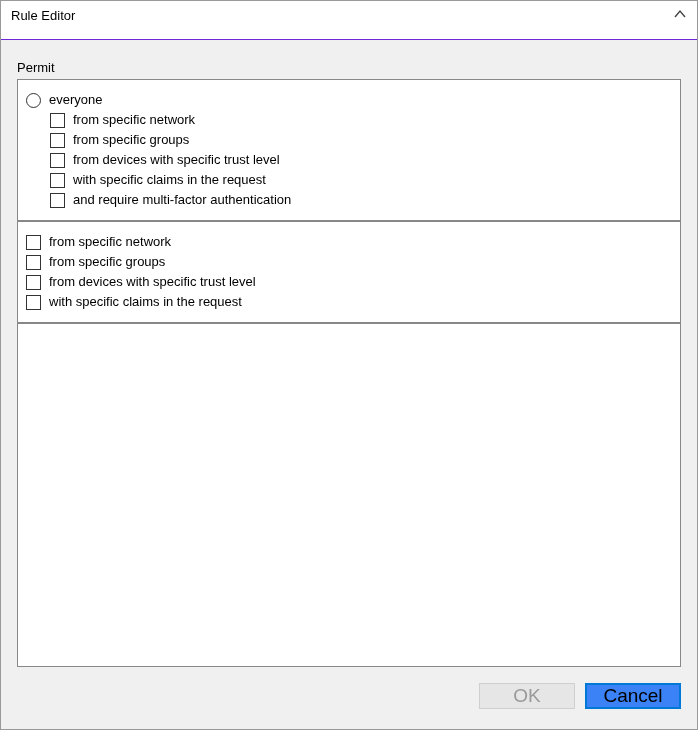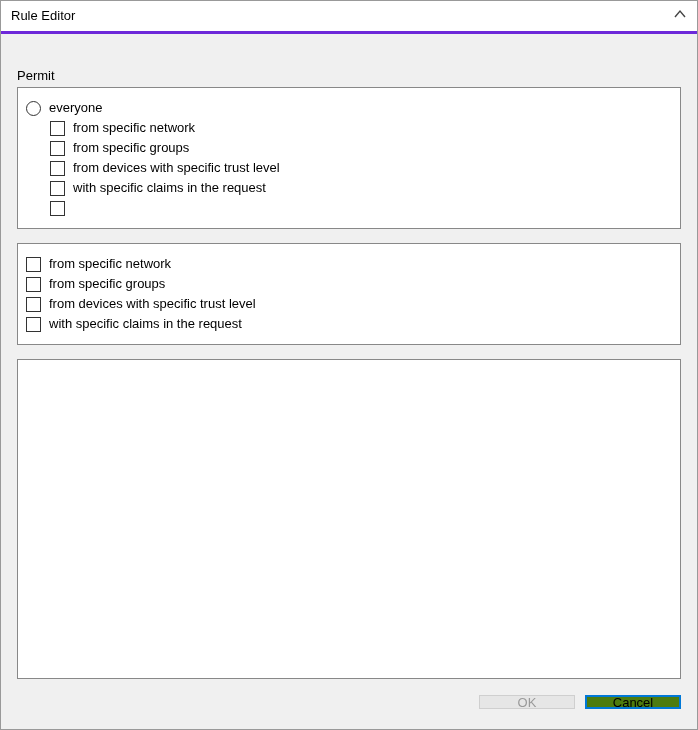--- a/index.html
+++ b/index.html
@@ -11,48 +11,47 @@
       height: 730px;
       border: 1px solid #999;
       display: flex;
       flex-direction: column;
       color: #000;
     }
     .titlebar {
       display: flex;
       align-items: center;
       justify-content: space-between;
-      padding: 6px 10px 7px 10px;
-      border-bottom: 3px solid #6d28d9;
+      padding: 6px 10px 15px 10px;
+      border-bottom: 1px solid #6d28d9;
       background: #fff;
     }
     .titlebar .title {
       font-size: 13px;
     }
     .chevron {
       width: 14px;
       height: 14px;
     }
     .content {
       flex: 1;
       background: #f0f0f0;
       padding: 14px 16px 14px 16px;
       display: flex;
       flex-direction: column;
     }
     .section-label {
       font-size: 13px;
       margin-bottom: 4px;
-      margin-top: 20px;
+      margin-top: 6px;
     }
     .panel {
       background: #fff;
       border: 1px solid #888;
       padding: 10px 8px 10px 8px;
-      margin-bottom: 14px;
     }
     .panel.flex-grow {
       flex: 1;
       margin-bottom: 8px;
       min-height: 170px;
     }
     .row {
       display: flex;
       align-items: center;
       gap: 6px;
@@ -94,38 +93,38 @@
     }
     .buttons {
       display: flex;
       justify-content: flex-end;
       gap: 10px;
       padding-top: 8px;
       padding-bottom: 6px;
     }
     .btn {
       min-width: 96px;
-      height: 14px;
-      font-size: 13px;
+      height: 26px;
+      font-size: 19px;
       display: flex;
       align-items: center;
       justify-content: center;
       background: #e1e1e1;
       border: 1px solid #adadad;
       cursor: pointer;
     }
     .btn.disabled {
       color: #9a9a9a;
       border-color: #cfcfcf;
       background: #e6e6e6;
       cursor: default;
     }
     .btn.primary {
       border: 2px solid #0078d7;
-      background: #4d7c0f;
+      background: #3b82f6;
     }
   </style>
 </head>
 <body>
 
 <div class="titlebar">
   <span class="title">Rule Editor</span>
   <span>
     <svg class="chevron" viewBox="0 0 14 14">
       <polyline points="2,10 7,4 12,10" fill="none" stroke="#444" stroke-width="1.4"></polyline>
@@ -153,20 +152,21 @@
     <div class="row indent">
       <span class="checkbox"></span>
       <span class="lbl">from devices with specific trust level</span>
     </div>
     <div class="row indent">
       <span class="checkbox"></span>
       <span class="lbl">with specific claims in the request</span>
     </div>
     <div class="row indent">
       <span class="checkbox"></span>
+      <span class="lbl">and require multi-factor authentication</span>
     </div>
   </div>
 
   <div class="panel">
     <div class="row">
       <span class="checkbox"></span>
       <span class="lbl">from specific network</span>
     </div>
     <div class="row">
       <span class="checkbox"></span>

